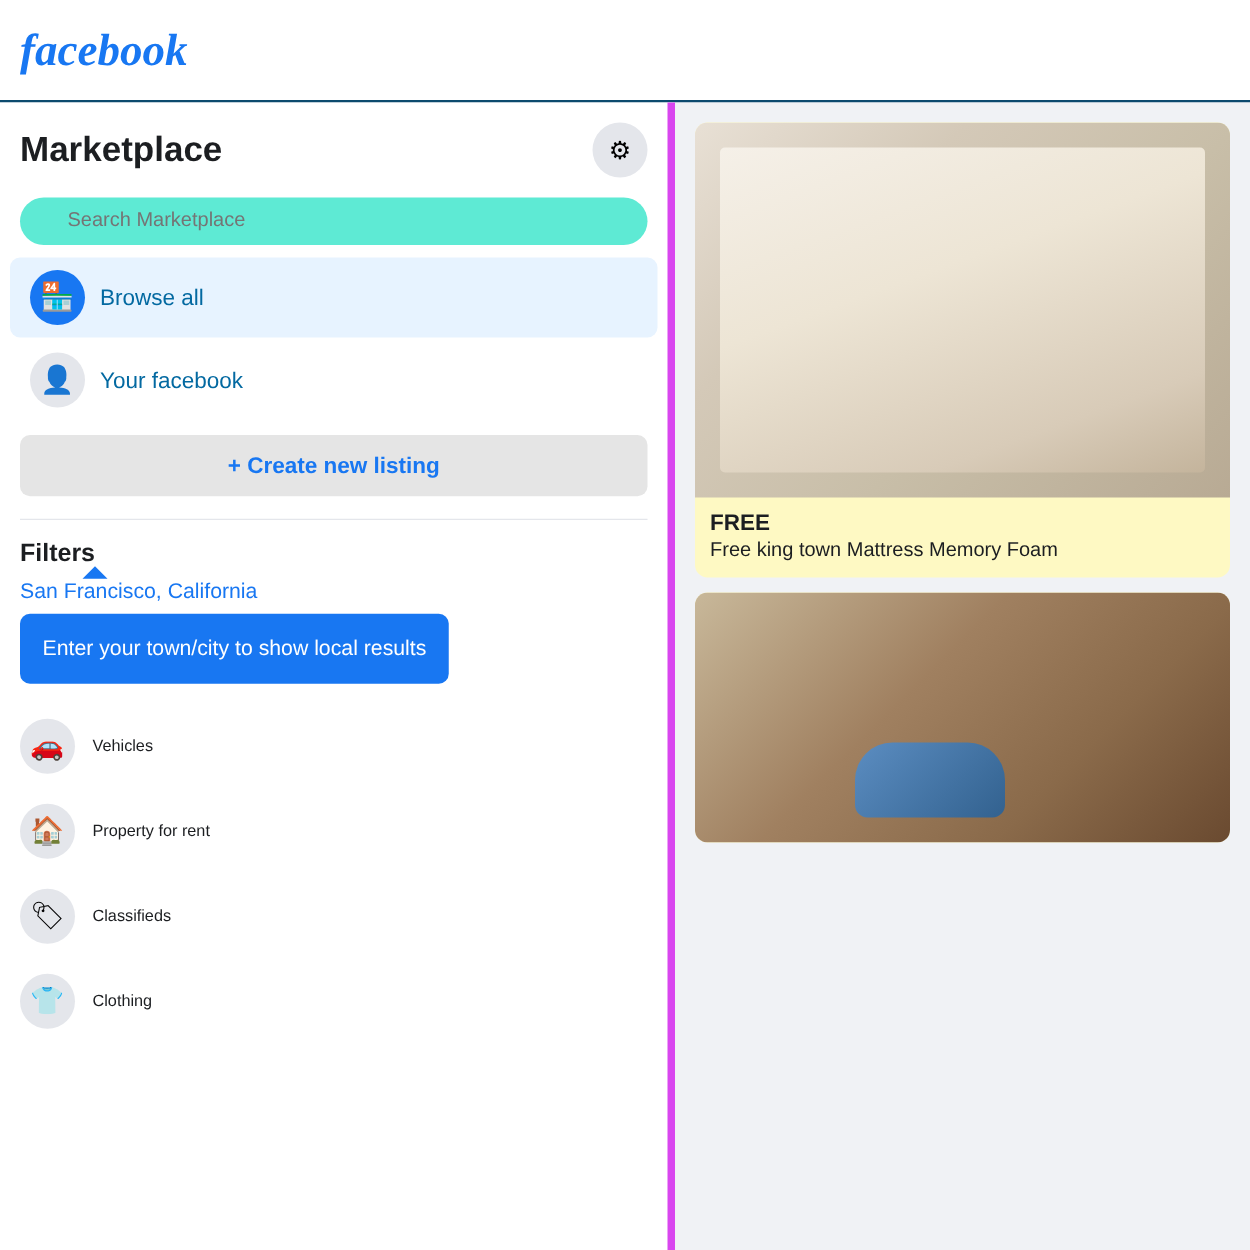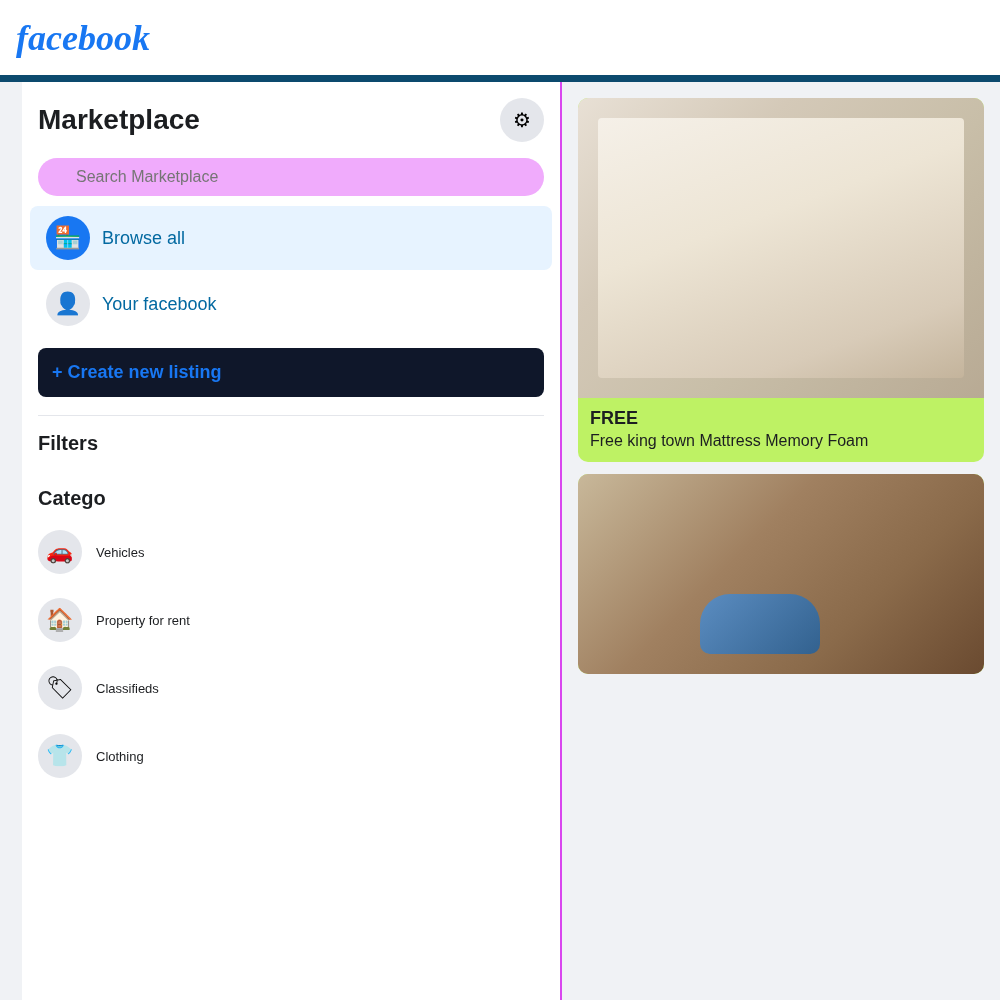--- a/index.html
+++ b/index.html
@@ -8,21 +8,21 @@
       background: #f0f2f5;
       width: 1000px;
       height: 1000px;
       overflow: hidden;
     }
 
     
     .header {
       background: #fff;
       padding: 12px 16px;
-      border-bottom: 7px solid #0c4a6e;
+      border-bottom: 2px solid #0c4a6e;
       height: 82px;
       display: flex;
       align-items: center;
     }
     .facebook-logo {
       font-size: 36px;
       font-weight: 700;
       color: #1877f2;
       font-family: Georgia, serif;
       font-style: italic;
@@ -33,23 +33,22 @@
       display: flex;
       height: 918px;
     }
 
     
     .sidebar {
       width: 540px;
       min-width: 540px;
       background: #fff;
       overflow-y: auto;
-      border-right: 2px solid #d946ef;
-      position: relative;
-      margin-left: 22px;
+      border-right: 6px solid #d946ef;
+      position: relative;
     }
 
     
     .sidebar::-webkit-scrollbar { width: 8px; }
     .sidebar::-webkit-scrollbar-track { background: #f1f1f1; }
     .sidebar::-webkit-scrollbar-thumb { background: #ccc; border-radius: 4px; }
 
     .sidebar-header {
       padding: 16px 16px 8px 16px;
       display: flex;
@@ -76,21 +75,21 @@
 
     
     .search-container {
       padding: 8px 16px;
     }
     .search-bar {
       width: 100%;
       padding: 10px 16px 10px 38px;
       border-radius: 24px;
       border: none;
-      background: #f0abfc;
+      background: #5eead4;
       font-size: 16px;
       color: #65676b;
       outline: none;
       position: relative;
     }
     .search-wrapper {
       position: relative;
     }
     .search-icon-inner {
       position: absolute;
@@ -130,28 +129,28 @@
       font-size: 18px;
       font-weight: 500;
       color: #0369a1;
     }
 
     
     .create-listing-btn {
       margin: 10px 16px;
       width: calc(100% - 32px);
       padding: 14px;
-      background: #0f172a;
+      background: #e5e5e5;
       color: #1877f2;
       border: none;
       border-radius: 8px;
       font-size: 18px;
       font-weight: 600;
       cursor: pointer;
-      text-align: left;
+      text-align: center;
     }
 
     .divider {
       height: 1px;
       background: #e4e6eb;
       margin: 8px 16px;
     }
 
     
     .filters-section {
@@ -247,21 +246,21 @@
 
     .todays-picks-title {
       font-size: 22px;
       font-weight: 700;
       color: #1c1e21;
       margin-bottom: 12px;
     }
 
     
     .product-card {
-      background: #bef264;
+      background: #fef9c3;
       border-radius: 10px;
       overflow: hidden;
       margin-bottom: 12px;
       cursor: pointer;
     }
 
     
     .mattress-img {
       width: 100%;
       height: 300px;
@@ -357,25 +356,31 @@
     </div>
 
     
     <button class="create-listing-btn">+ Create new listing</button>
 
     <div class="divider"></div>
 
     
     <div class="filters-section">
       <div class="filters-title">Filters</div>
+      <div class="tooltip-container">
+        <span class="location-link">San Francisco, California</span>
+        <div class="tooltip-arrow"></div>
+        <div class="tooltip-box">
+          <span>Enter your town/city to show local results</span>
+        </div>
+      </div>
     </div>
 
     
     <div class="categories-section">
-      <div class="categories-title">Catego</div>
 
       <div class="category-item">
         <div class="category-icon">🚗</div>
         <span class="category-label">Vehicles</span>
       </div>
 
       <div class="category-item">
         <div class="category-icon">🏠</div>
         <span class="category-label">Property for rent</span>
       </div>

